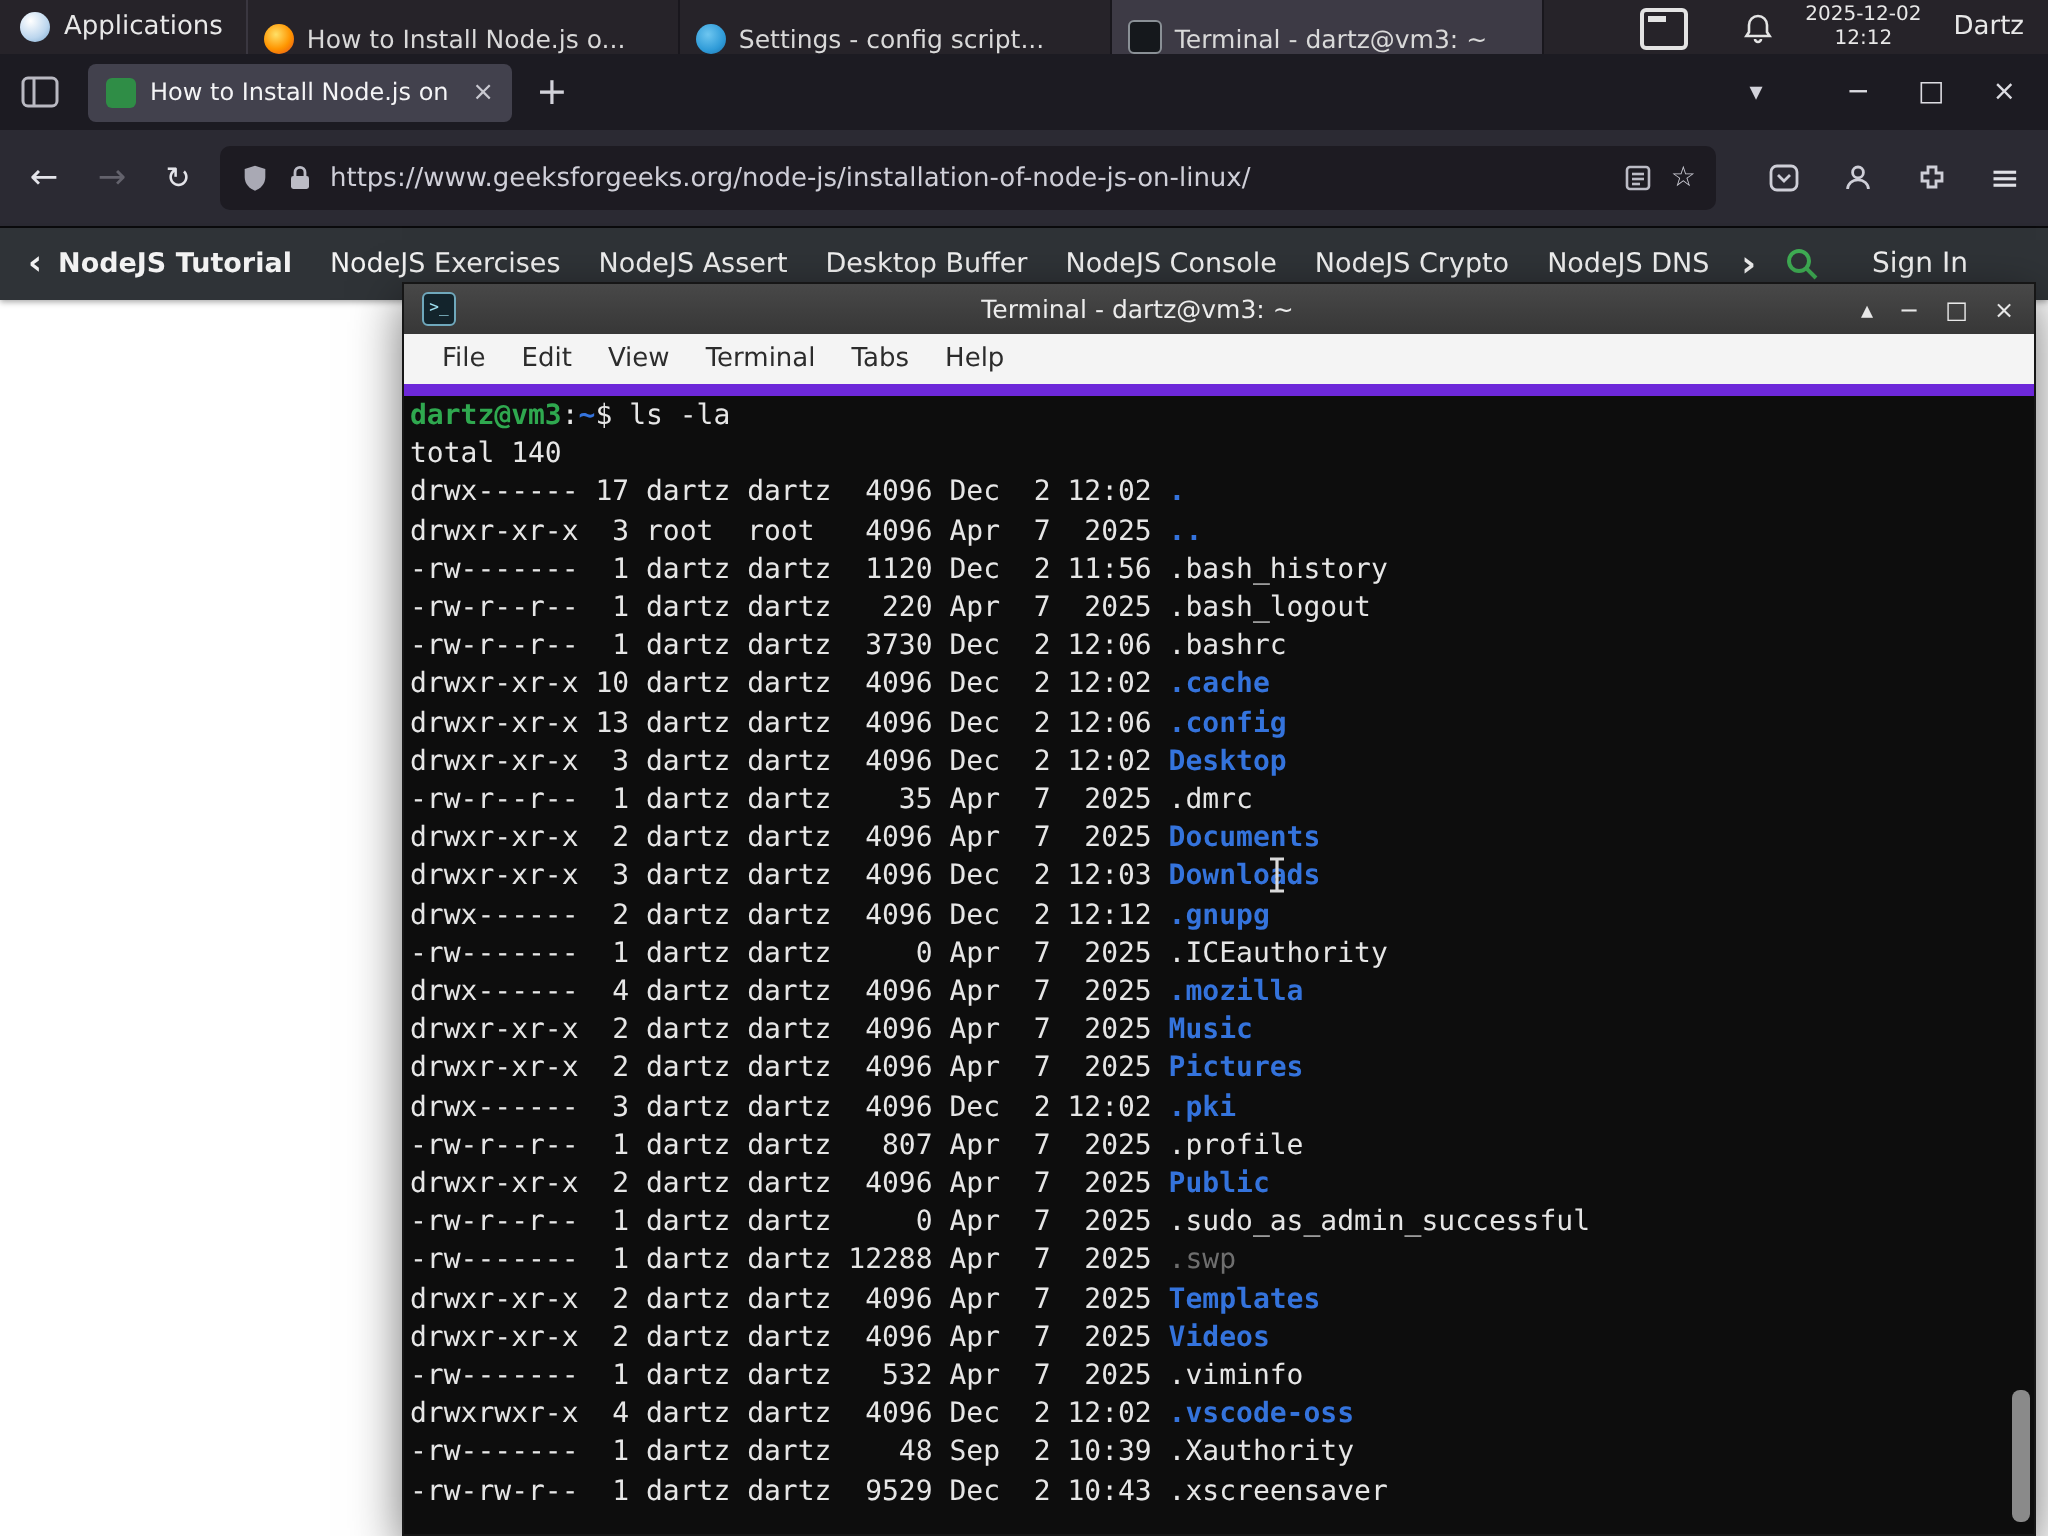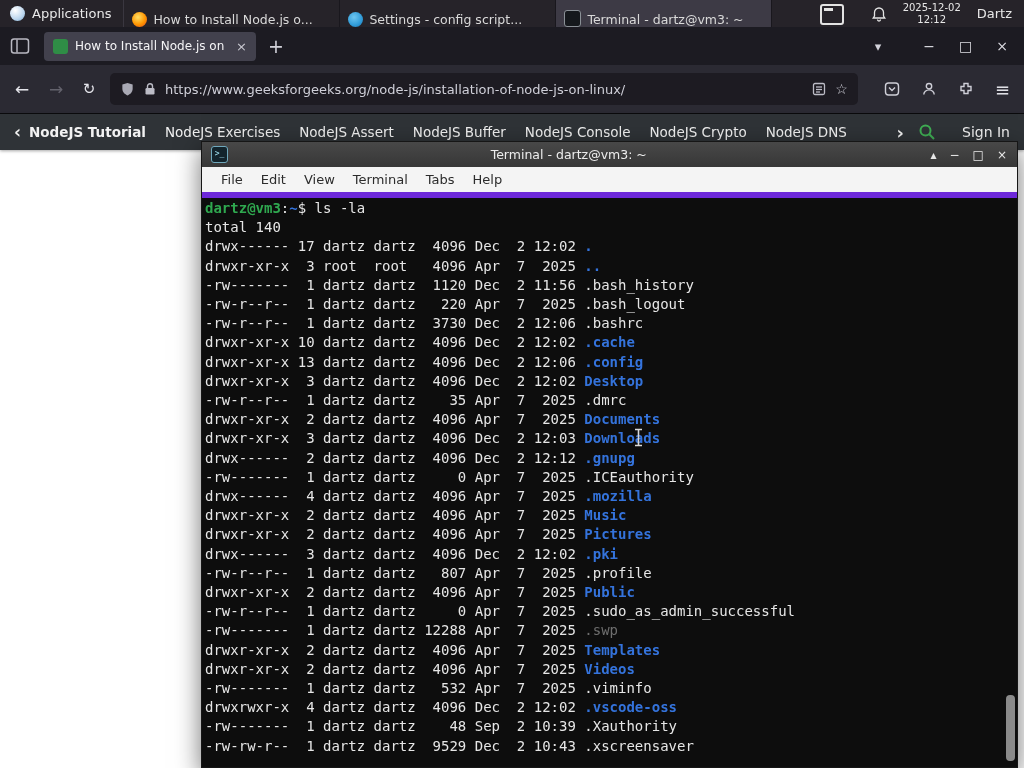--- a/index.html
+++ b/index.html
@@ -46,21 +46,21 @@
   .tbgroup{display:flex;gap:21px;align-items:center;margin:0 4px 0 16px;}
   .hamb{color:#e0e0e6;font-size:18px;}
 
   #sitenav{height:36px;background:#2f3337;display:flex;align-items:center;padding:0 14px;color:#f2f2f2;font-size:13.5px;box-shadow:0 1px 3px rgba(0,0,0,.35);position:relative;}
   .navback{display:flex;align-items:center;gap:8px;font-weight:bold;white-space:nowrap;}
   .chevb{font-size:17px;font-weight:bold;}
   .navitems{display:flex;gap:19px;margin-left:19px;flex:1;overflow:hidden;white-space:nowrap;min-width:0;}
   .navitem{flex:0 0 auto;}
   .navfwd{font-size:18px;font-weight:bold;margin:0 14px 0 6px;}
   .searchsvg{margin-right:26px;flex:0 0 auto;}
-  .signin{font-size:14px;white-space:nowrap;}
+  .signin{margin-right:26px;font-size:14px;white-space:nowrap;}
   #page{height:619px;background:#ffffff;}
 
   
   #terminal{position:absolute;left:201px;top:141px;width:817px;height:627px;z-index:40;box-shadow:0 8px 24px rgba(0,0,0,.55);display:flex;flex-direction:column;border:1px solid #161616;box-sizing:border-box;}
   .titlebar{height:25px;flex:0 0 25px;background:linear-gradient(#484848,#373737);display:flex;align-items:center;position:relative;color:#ececec;font-size:12.5px;}
   .ticon{width:15px;height:15px;margin-left:9px;background:#13242c;border:1px solid #6fa8bc;border-radius:3px;color:#9fe0f0;font-size:8px;line-height:13px;text-align:center;font-family:"DejaVu Sans Mono",monospace;}
   .ticon::after{content:">_";}
   .ttitle{position:absolute;left:45%;transform:translateX(-50%);white-space:nowrap;}
   .tctl{margin-left:auto;display:flex;gap:13px;padding-right:10px;font-size:12px;color:#e8e8e8;align-items:center;}
   .menubar{height:25px;flex:0 0 25px;background:#f4f4f4;display:flex;align-items:center;padding-left:10px;font-size:13px;color:#2c2c2c;border-bottom:6px solid #6d28d9;}
@@ -178,21 +178,21 @@
 
     <div id="sitenav">
       <span class="navback">
         <span class="chevb">‹</span>
         <span>NodeJS Tutorial</span>
       </span>
       <div class="navitems">
 
       <span class="navitem">NodeJS Exercises</span>
           <span class="navitem">NodeJS Assert</span>
-          <span class="navitem">NodeJS Buffer</span>
+          <span class="navitem">Desktop Buffer</span>
           <span class="navitem">NodeJS Console</span>
           <span class="navitem">NodeJS Crypto</span>
           <span class="navitem">NodeJS DNS</span>
         </div>
       <span class="navfwd">›</span>
       <svg class="searchsvg" width="18" height="18" viewBox="0 0 18 18">
         <circle cx="7.5" cy="7.5" r="5" fill="none" stroke="#3fae54" stroke-width="2"></circle>
         <line x1="11.3" y1="11.3" x2="16" y2="16" stroke="#3fae54" stroke-width="2"></line>
       </svg>
       <span class="signin">Sign In</span>

